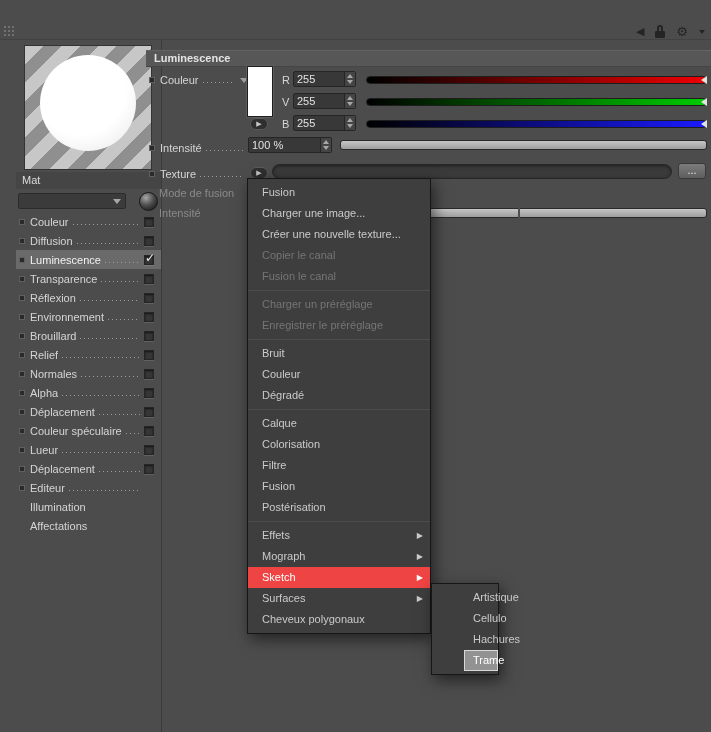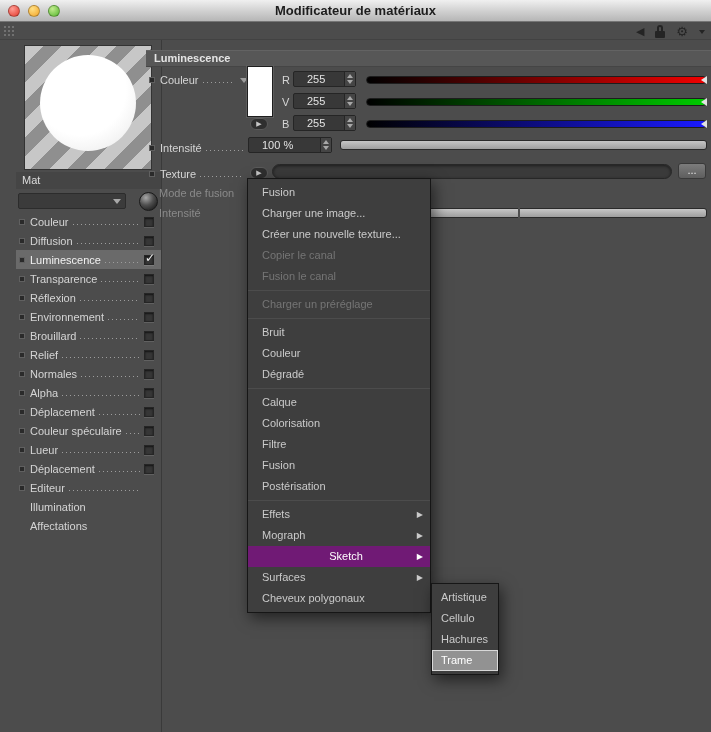--- a/index.html
+++ b/index.html
@@ -83,21 +83,21 @@
   .lbl-fusion { left:13px; top:147px; }
   .lbl-int2   { left:13px; top:167px; }
 
   .swatch { position:absolute; left:101px; top:26px; width:26px; height:51px; background:#ffffff;
     border:1px solid #1f1f1f; box-shadow:0 0 0 1px #5c5c5c; }
   .rgb-label { position:absolute; width:12px; font-size:11px; color:#d5d5d5; }
   .rgb-r { left:136px; top:34px; } .rgb-v { left:136px; top:56px; } .rgb-b { left:136px; top:78px; }
 
   .num-field { position:absolute; height:16px; background:#383838; border:1px solid #252525;
     border-radius:2px; color:#e2e2e2; font-size:11px; display:flex; align-items:stretch; }
-  .num-field .val { flex:1; padding-left:13px; line-height:14px; }
+  .num-field .val { flex:1; padding-left:3px; line-height:14px; }
   .stepper { width:11px; border-left:1px solid #252525; background:#454545; display:flex;
     flex-direction:column; align-items:center; justify-content:center; gap:2px; }
   .stepper .up { width:0; height:0; border-left:3px solid transparent; border-right:3px solid transparent;
     border-bottom:4px solid #a8a8a8; }
   .stepper .down { width:0; height:0; border-left:3px solid transparent; border-right:3px solid transparent;
     border-top:4px solid #a8a8a8; }
   .field-r   { left:147px; top:31px; width:63px; }
   .field-v   { left:147px; top:53px; width:63px; }
   .field-b   { left:147px; top:75px; width:63px; }
   .field-int { left:102px; top:97px; width:84px; }
@@ -125,40 +125,34 @@
   .more-btn { position:absolute; left:532px; top:123px; width:28px; height:16px;
     background:linear-gradient(#7c7c7c,#5e5e5e); border:1px solid #393939; border-radius:3px;
     color:#e8e8e8; font-size:11px; line-height:12px; text-align:center; }
 
   
   .context-menu { position:absolute; left:247px; top:178px; width:184px; background:#3e3e3e;
     border:1px solid #161616; box-shadow:3px 5px 14px rgba(0,0,0,.55); padding:3px 0; z-index:10; }
   .menu-item { position:relative; height:21px; line-height:21px; padding-left:14px; font-size:11px;
     color:#cacaca; white-space:nowrap; }
   .menu-item.disabled { color:#757575; }
-  .menu-item.highlight { background:#701a75; color:#fff;text-align:center; }
+  .menu-item.highlight { background:#ef4444; color:#fff; }
   .menu-item .arrow { position:absolute; right:7px; top:0; font-size:8px; line-height:21px;
     font-family:"DejaVu Sans",sans-serif; }
   .menu-sep { height:1px; margin:3px 0; background:#2b2b2b; border-bottom:1px solid #4c4c4c; }
   .submenu { position:absolute; left:431px; top:583px; width:68px; background:#3e3e3e;
     border:1px solid #161616; box-shadow:3px 5px 14px rgba(0,0,0,.55); padding:3px 0; z-index:11; }
-  .submenu .menu-item { padding-left:9px; }
+  .submenu .menu-item { padding-left:9px;margin-left:32px; }
   .submenu .menu-item.selected { background:#929292; color:#fff; box-shadow:inset 0 0 0 1px #d8d8d8; }
 </style>
 </head>
 <body>
 
 <div class="window">
 
-  <div class="titlebar">
-    <div class="traffic close"></div>
-    <div class="traffic min"></div>
-    <div class="traffic zoom"></div>
-    <div class="title">Modificateur de matériaux</div>
-  </div>
 
   <div class="toolbar">
     <div class="grip"></div>
     <div class="tb-icons">
       <span class="back">◀</span>
       <span class="lock">
           <span class="lock-shackle"></span>
           <span class="lock-body"></span>
         </span>
       <span class="gear">⚙</span>
@@ -360,20 +354,21 @@
   </div>
 
   <div class="context-menu">
     <div class="menu-item">Fusion</div>
     <div class="menu-item">Charger une image...</div>
     <div class="menu-item">Créer une nouvelle texture...</div>
     <div class="menu-item disabled">Copier le canal</div>
     <div class="menu-item disabled">Fusion le canal</div>
     <div class="menu-sep"></div>
     <div class="menu-item disabled">Charger un préréglage</div>
+    <div class="menu-item disabled">Enregistrer le préréglage</div>
     <div class="menu-sep"></div>
     <div class="menu-item">Bruit</div>
     <div class="menu-item">Couleur</div>
     <div class="menu-item">Dégradé</div>
     <div class="menu-sep"></div>
     <div class="menu-item">Calque</div>
     <div class="menu-item">Colorisation</div>
     <div class="menu-item">Filtre</div>
     <div class="menu-item">Fusion</div>
     <div class="menu-item">Postérisation</div>

